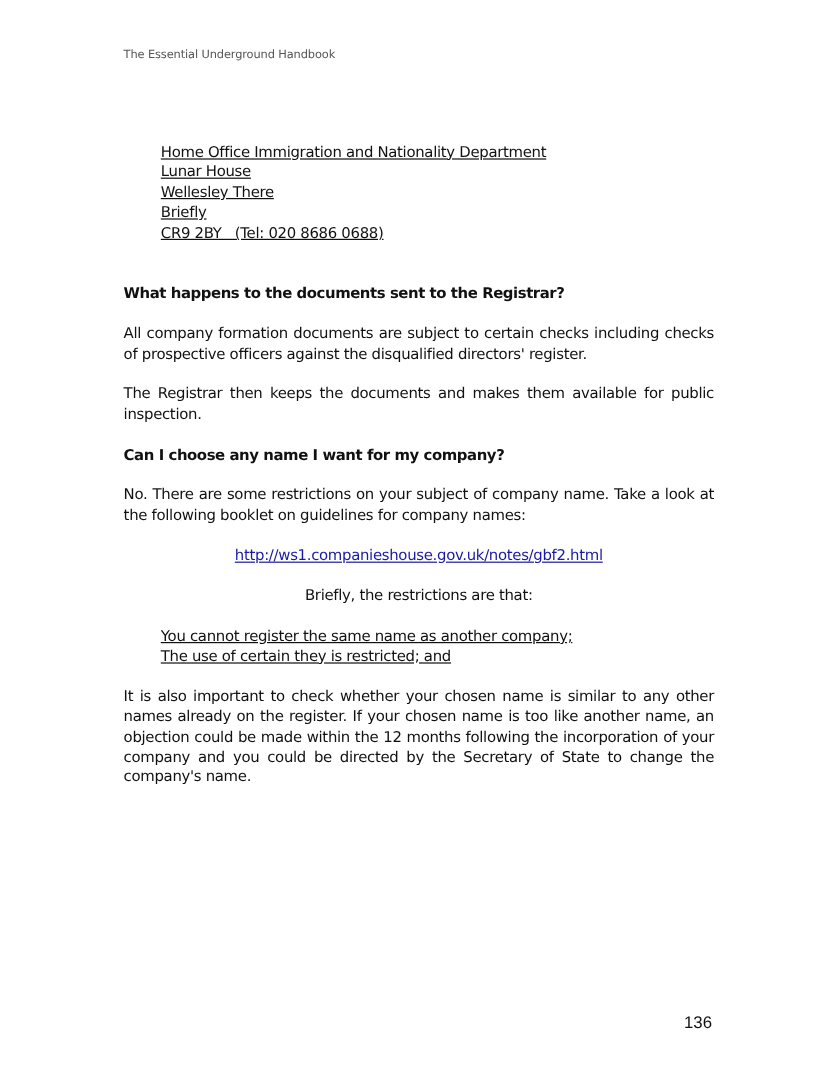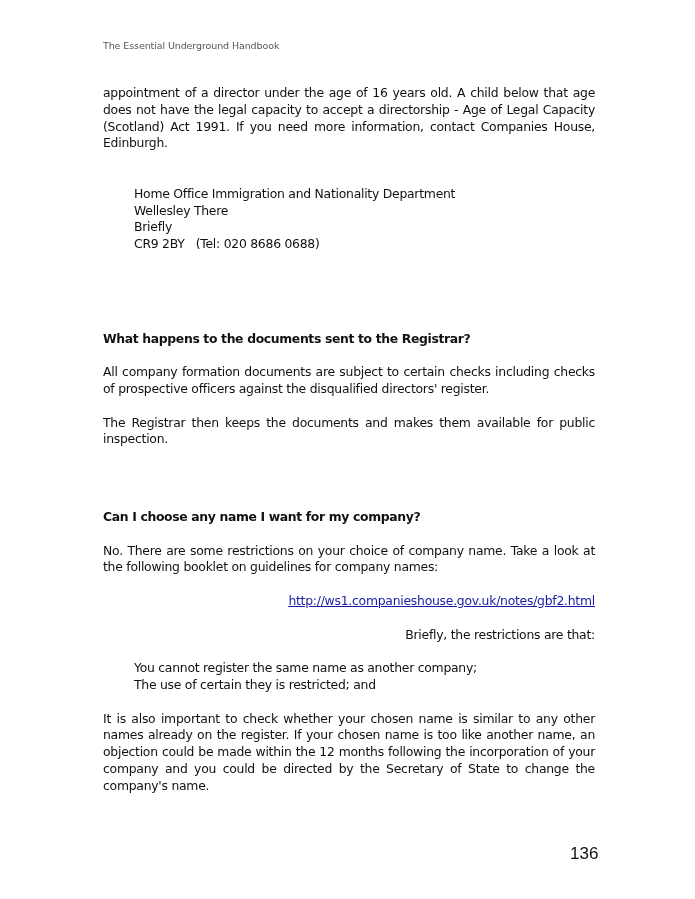--- a/index.html
+++ b/index.html
@@ -11,55 +11,55 @@
     letter-spacing: -0.1px;
   }
   .content {
     position: absolute; left: 103px; top: 85px; width: 492px;
     font-family: "DejaVu Sans", sans-serif; font-size: 12.4px; line-height: 16.8px;
     color: #111; letter-spacing: -0.25px;
   }
   p { margin: 0; text-align: justify; }
   .gap { height: 16.8px; }
   .gap2 { height: 33.6px; }
-  .indent { padding-left: 31px; text-align: left; }
-  .heading { font-weight: bold; text-align: left; letter-spacing: -0.35px; margin-top: 44px; }
+  .indent { padding-left: 31px; text-align: left; text-decoration: underline; }
+  .heading { font-weight: bold; text-align: left; letter-spacing: -0.35px; }
   a.link { color: #1a1aa6; text-decoration: underline; }
   .page-number {
     position: absolute; left: 570px; top: 844px;
-    font-family: "Liberation Sans", sans-serif; font-size: 17px; color: #111;
+    font-family: "Liberation Sans", sans-serif; font-size: 14px; color: #111;
   }
-  .line-left { text-align: right; }
+  .line-left { text-align: center; }
 </style>
 </head>
 <body>
 
 <div class="page">
   <div class="running-head">The Essential Underground Handbook</div>
 
   <div class="content">
-    <p>appointment of a director under the age of 16 years old. A child below that age does not have the legal capacity to accept a directorship - Age of Legal Capacity (Scotland) Act 1991.  If you need more information, contact Companies House, Edinburgh.</p>
     <div class="gap"></div>
     <div class="gap"></div>
     <div>
       <p class="indent">Home Office Immigration and Nationality Department</p>
+      <p class="indent">Lunar House</p>
       <p class="indent">Wellesley There</p>
       <p class="indent">Briefly</p>
       <p class="indent" style="white-space:pre">CR9 2BY   (Tel: 020 8686 0688)</p>
     </div>
     <div class="gap2"></div>
     <p class="heading">What happens to the documents sent to the Registrar?</p>
     <div class="gap"></div>
     <p>All company formation documents are subject to certain checks including checks of prospective officers against the disqualified directors' register.</p>
     <div class="gap"></div>
     <p>The Registrar then keeps the documents and makes them available for public inspection.</p>
     <div class="gap"></div>
     <p class="heading">Can I choose any name I want for my company?</p>
     <div class="gap"></div>
-    <p>No. There are some restrictions on your choice of company name. Take a look at the following booklet on guidelines for company names:</p>
+    <p>No. There are some restrictions on your subject of company name. Take a look at the following booklet on guidelines for company names:</p>
     <div class="gap"></div>
     <p class="line-left"><a class="link" href="#">http://ws1.companieshouse.gov.uk/notes/gbf2.html</a></p>
     <div class="gap"></div>
     <p class="line-left">Briefly, the restrictions are that:</p>
     <div class="gap"></div>
     <div>
       <p class="indent">You cannot register the same name as another company;</p>
       <p class="indent">The use of certain they is restricted; and</p>
     </div>
     <div class="gap"></div>

